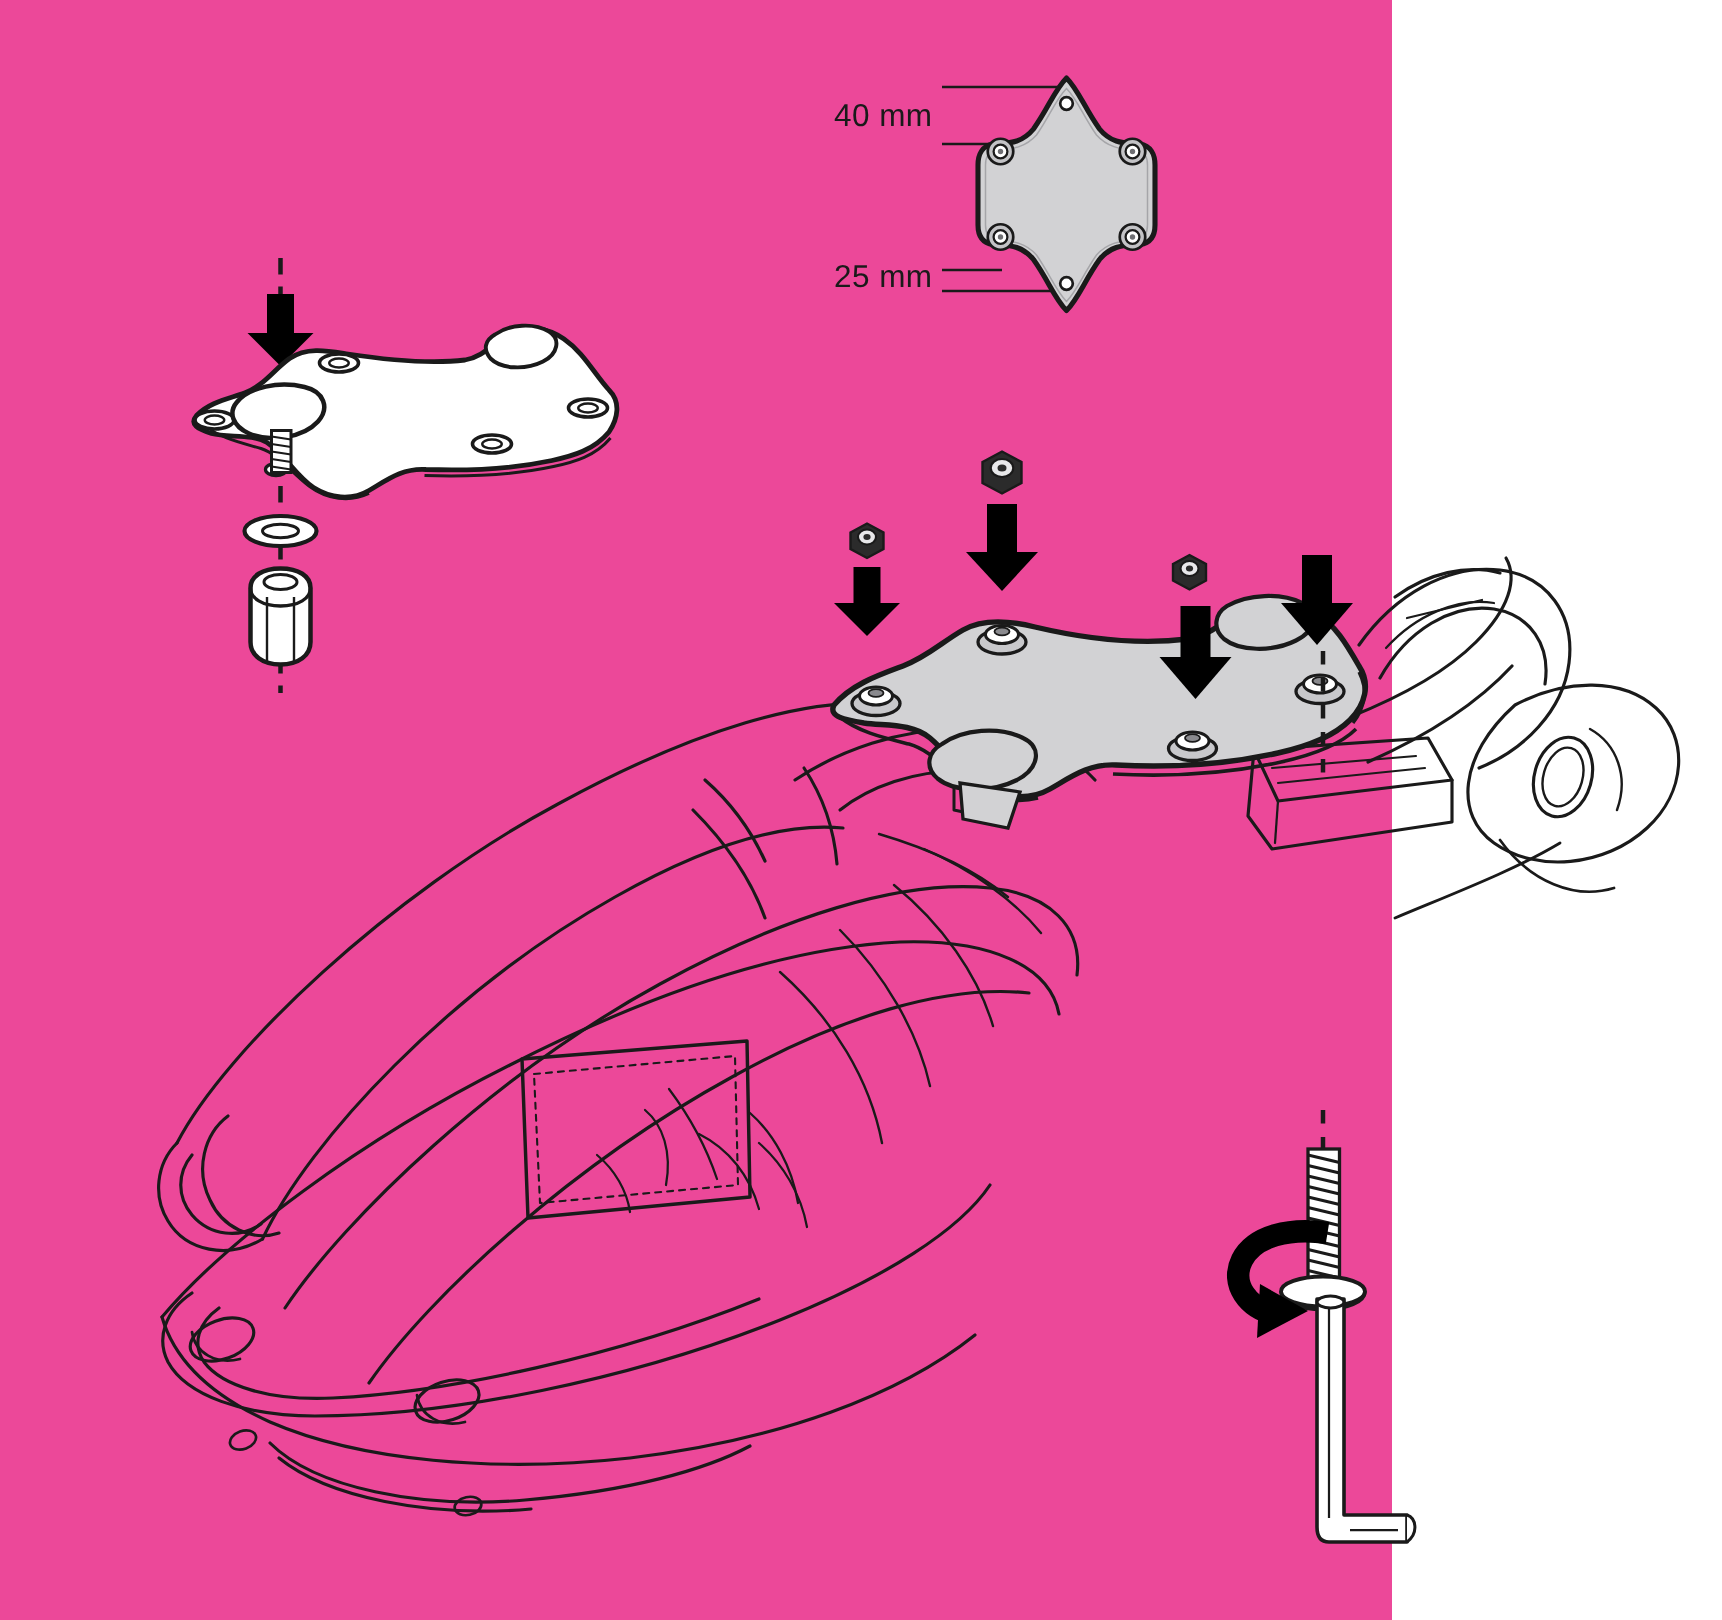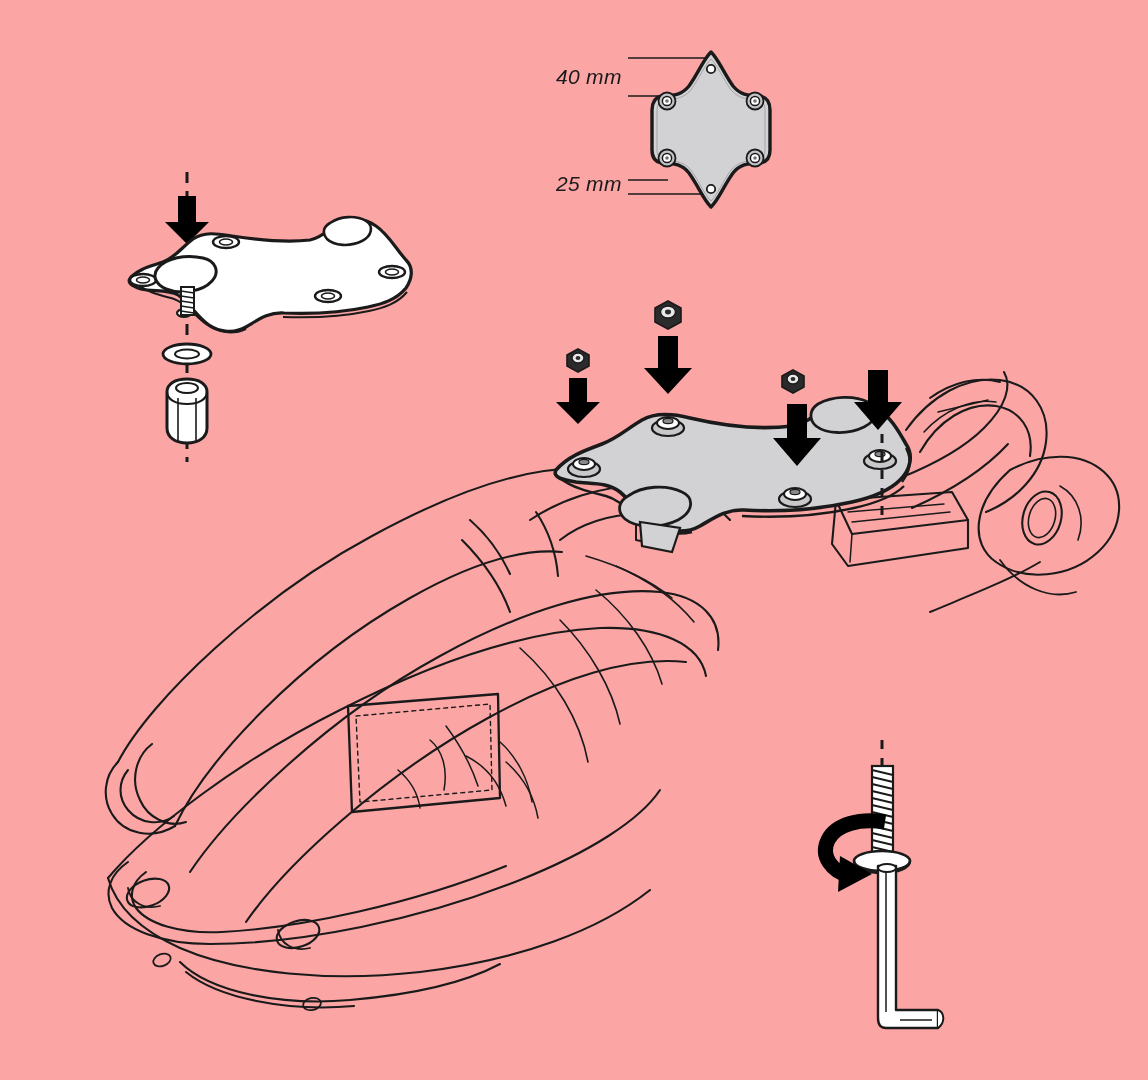--- a/index.html
+++ b/index.html
@@ -9,24 +9,23 @@
     background: #ffffff;
   }
   body {
     width: 1148px;
     height: 1080px;
     overflow: hidden;
     font-family: "Liberation Sans", sans-serif;
   }
   #diagram-root {
     position: relative;
-    width: 1148px;
+    width: 928px;
     height: 1080px;
-    background: #fca5a5;
-    font-style: italic;
+    background: #ec4899;
   }
   #diagram-svg {
     display: block;
     width: 1148px;
     height: 1080px;
   }
   .dim-label {
     font-family: "Liberation Sans", sans-serif;
     font-size: 21px;
     fill: #1a1a1a;

